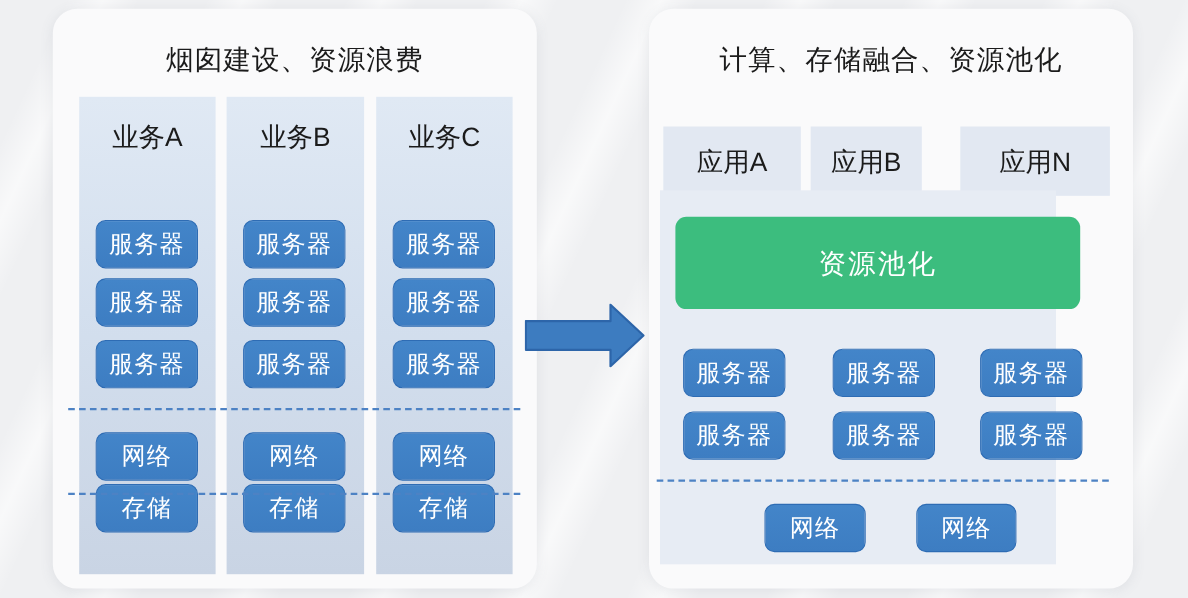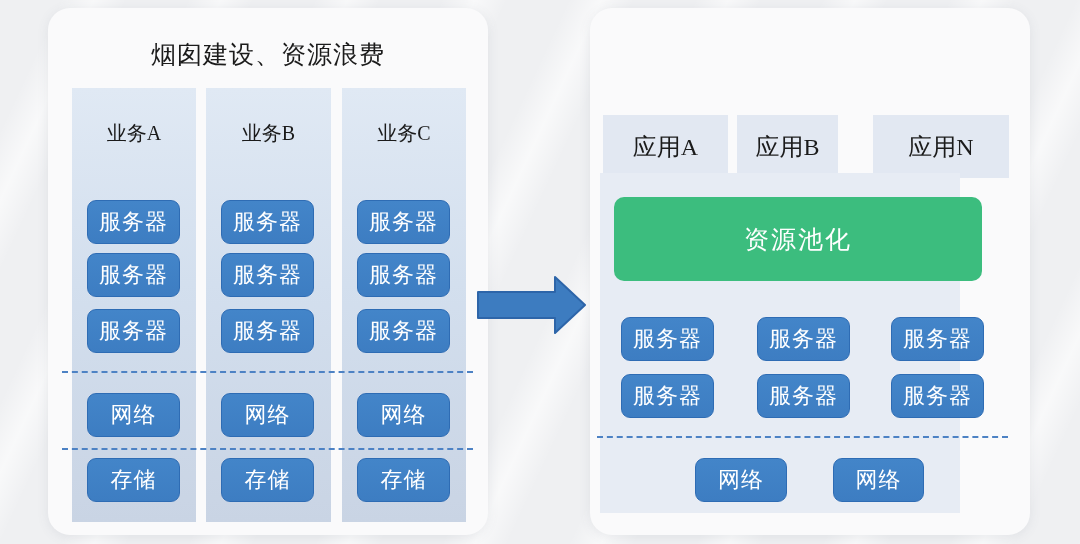--- a/index.html
+++ b/index.html
@@ -5,21 +5,21 @@
   html,body{margin:0;padding:0;}
   body{
     width:1080px;height:544px;overflow:hidden;
     font-family:"Liberation Sans","DejaVu Sans",sans-serif;
     background-color:#eff0f2;
     background-image:
       repeating-linear-gradient(115deg,
         rgba(255,255,255,0) 0px, rgba(255,255,255,0) 55px,
         rgba(255,255,255,0.6) 85px, rgba(255,255,255,0) 115px);
   }
-  .stage{position:relative;width:1080px;height:544px;font-family:Liberation Serif, serif;}
+  .stage{position:relative;width:1080px;height:544px;}
 
   .card{
     position:absolute;top:8px;width:440px;height:527px;
     background:#fafafb;border-radius:22px;
     box-shadow:0 2px 12px rgba(90,100,120,0.10);
   }
   .card.left{left:48px;}
   .card.right{left:590px;}
 
   .card-title{
@@ -28,35 +28,35 @@
     color:var(--title_text,#1b1b1b);letter-spacing:1px;
   }
 
   
   .column{
     position:absolute;top:80px;width:124px;height:434px;
     background:linear-gradient(180deg,var(--column_bg_top,#e0e9f4) 0%,#d3dfee 45%,var(--column_bg_bottom,#c9d4e4) 100%);
   }
   .col-a{left:24px;} .col-b{left:158px;width:125px;} .col-c{left:294px;}
   .col-header{
-    position:absolute;top:32px;left:0;width:100%;
-    text-align:center;font-size:20px;color:#1b1b1b;
+    position:absolute;top:21px;left:0;width:100%;
+    text-align:center;font-size:24px;color:#1b1b1b;
   }
 
   .chip{
     position:absolute;height:44px;border-radius:9px;
     background:linear-gradient(180deg,#4385c9,var(--box_blue,#3d7dc2));
     border:1px solid var(--box_blue_border,#2e6cb4);
     box-sizing:border-box;color:#ffffff;font-size:22px;
     display:flex;align-items:center;justify-content:center;
     letter-spacing:1px;
   }
   .column .chip{left:15px;width:93px;}
   .srv1{top:112px;} .srv2{top:165px;} .srv3{top:221px;}
-  .net{top:305px;}  .sto{top:370px;}
+  .net{top:305px;}  .sto{top:352px;}
 
   .dash{
     position:absolute;height:0;
     border-top:2px dashed var(--dashed_line,#4d82c4);
   }
   .left-dash{left:14px;width:411px;}
   .ld1{top:363px;} .ld2{top:440px;}
 
   
   .arrow{position:absolute;left:477px;top:276px;width:110px;height:58px;}
@@ -123,20 +123,21 @@
 
     <div class="dash left-dash ld1"></div>
     <div class="dash left-dash ld2"></div>
   </div>
 
   <svg class="arrow" viewBox="0 0 110 58">
     <polygon points="1,16 78,16 78,1 108,29 78,57 78,42 1,42" fill="#3d7cc0" stroke="#2d65a9" stroke-width="2" stroke-linejoin="round"></polygon>
   </svg>
 
   <div class="card right">
+    <div class="card-title">计算、存储融合、资源池化</div>
 
     <div class="app-box app-a">应用A</div>
     <div class="app-box app-b">应用B</div>
     <div class="app-box app-n">应用N</div>
 
     <div class="pool-container">
       <div class="pool-green">资源池化</div>
 
       <div class="chip rr1 rc1">服务器</div>
       <div class="chip rr1 rc2">服务器</div>

